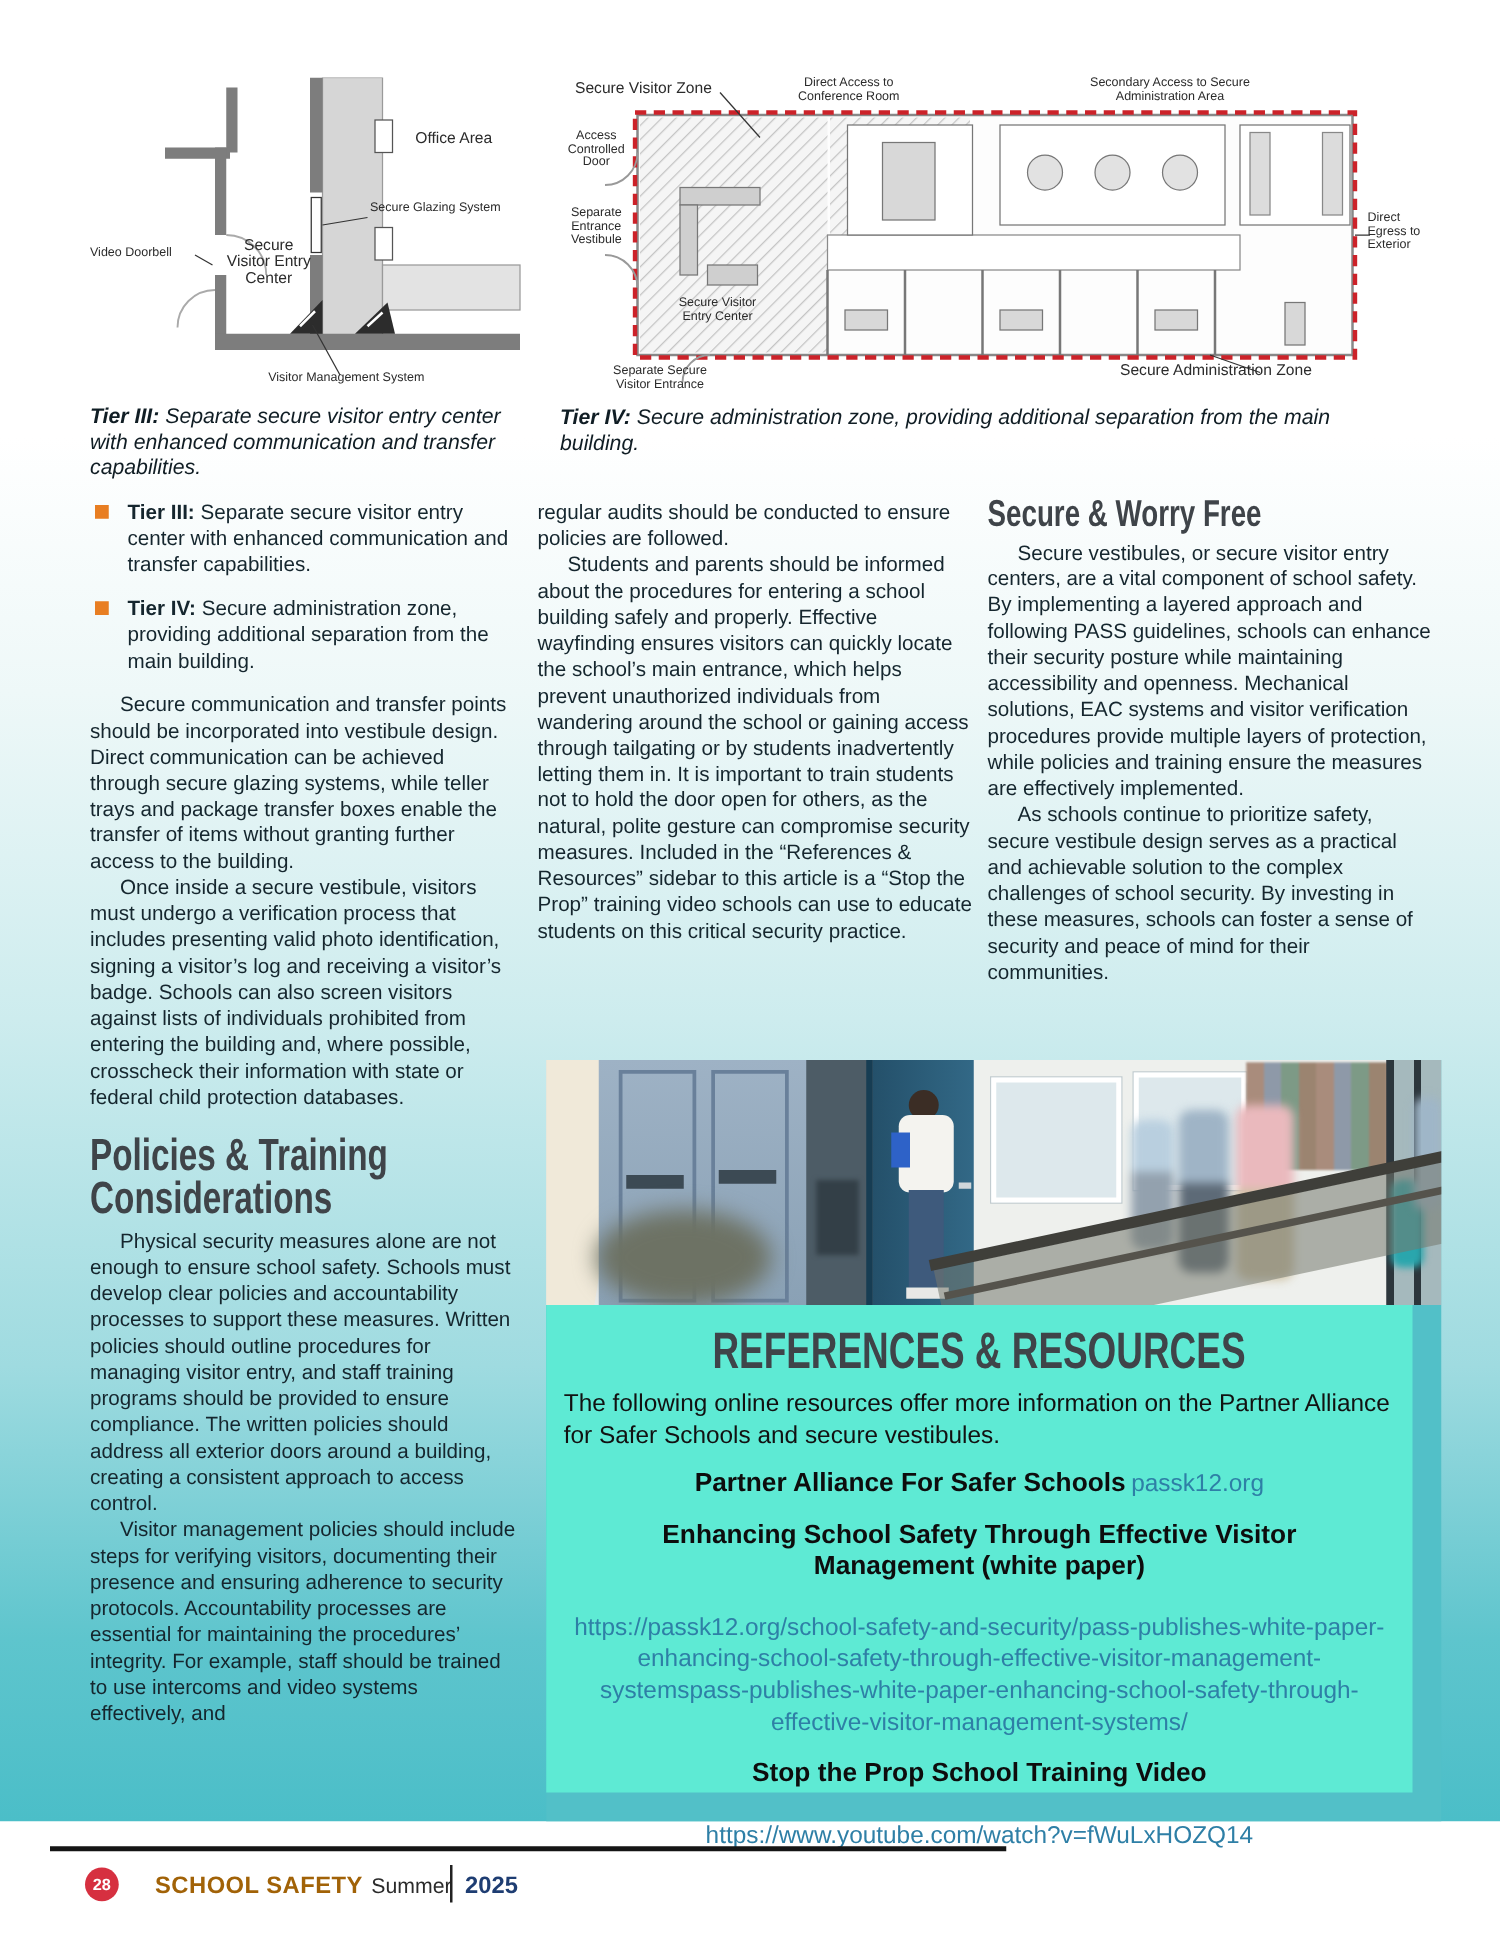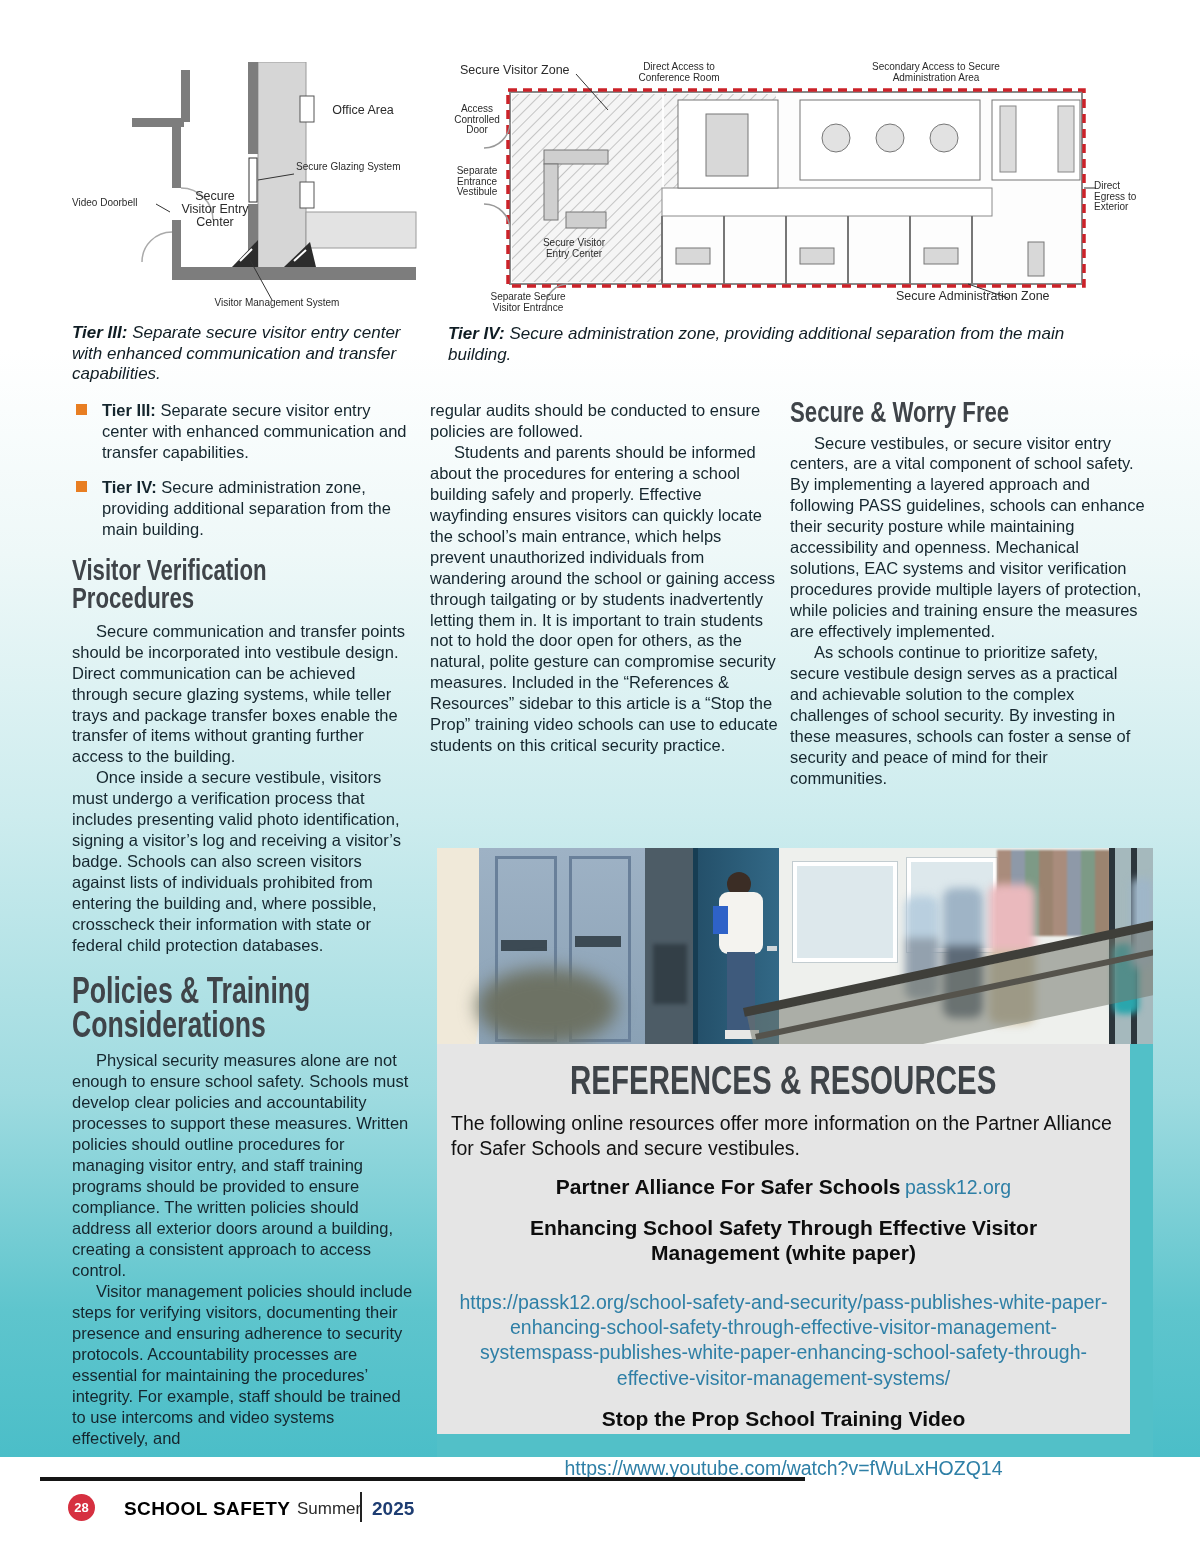--- a/index.html
+++ b/index.html
@@ -19,35 +19,35 @@
   .col p{margin:0;text-indent:24px;}
   .col p.noindent{text-indent:0;}
   .hcond{color:#3f4449;font-weight:700;line-height:0.95;margin:0;}
   .hcond span{display:inline-block;transform:scaleX(0.74);transform-origin:0 50%;white-space:pre-line;}
   .bullets{margin:0 0 10px 0;padding:0;list-style:none;}
   .bullet{position:relative;padding-left:30px;margin-bottom:14px;}
   .bullet .sq{position:absolute;left:4px;top:4px;width:11px;height:11px;background:#e87e22;}
   .bullet b{font-weight:700;}
   
   .res-box{position:absolute;left:437px;top:848px;width:716px;height:609px;background:#52c0c8;}
-  .cream{position:absolute;left:0;right:23px;top:196px;bottom:23px;background:#e5e5e5;padding:12px 14px 0 14px;box-sizing:border-box;}
+  .cream{position:absolute;left:0;right:23px;top:196px;bottom:23px;background:#5eead4;padding:12px 14px 0 14px;box-sizing:border-box;}
   .res-head{text-align:center;font-weight:700;font-size:41px;color:#3f4449;line-height:1;margin:4px 0 10px 0;}
   .res-head span{display:inline-block;transform:scaleX(0.72);transform-origin:50% 50%;}
   .res-intro{font-size:19.5px;line-height:1.28;color:#111;text-align:left;margin:0 0 14px 0;}
   .res-entry{text-align:center;margin:0 0 16px 0;}
   .res-title{font-weight:700;font-size:21px;color:#0d0d0d;line-height:1.18;}
   .res-link{font-size:19.5px;color:#2e7fa6;line-height:1.3;overflow-wrap:break-word;margin-top:24px;}
   
   .photo{position:absolute;left:0;top:0;width:716px;height:196px;overflow:hidden;background:#e8ebea;}
   .photo *{position:absolute;}
   
   .foot-rule{position:absolute;left:40px;top:1477px;width:765px;height:4px;background:#151515;}
   .page-badge{position:absolute;left:68px;top:1494px;width:27px;height:27px;border-radius:50%;background:#d63040;
         color:#fff;font-weight:700;font-size:13px;display:flex;align-items:center;justify-content:center;}
-  .mag-name{position:absolute;left:124px;top:1498px;font-weight:700;font-size:19px;letter-spacing:0.4px;color:#000000;}
+  .mag-name{position:absolute;left:124px;top:1498px;font-weight:700;font-size:19px;letter-spacing:0.4px;color:#a16207;}
   .season{position:absolute;left:297px;top:1499px;font-size:17px;color:#2b2b2b;}
   .foot-bar{position:absolute;left:360px;top:1492px;width:2px;height:30px;background:#222;}
   .year{position:absolute;left:372px;top:1498px;font-weight:700;font-size:19px;color:#1e3d72;}
 </style>
 </head>
 <body>
 
 <div class="page">
   <div class="bg-grad"></div>
 
@@ -147,21 +147,21 @@
         <line x1="560" y1="236" x2="520" y2="222" stroke="#333" stroke-width="1"></line>
         <line x1="648" y1="126" x2="636" y2="126" stroke="#333" stroke-width="1"></line>
       </svg>
       <div class="fig-label big" style="left:12px;top:2px;width:130px;text-align:left;">Secure Visitor Zone</div>
       <div class="fig-label" style="left:176px;top:0px;width:110px;">Direct Access to Conference Room</div>
       <div class="fig-label" style="left:408px;top:0px;width:160px;">Secondary Access to Secure Administration Area</div>
       <div class="fig-label" style="left:0px;top:42px;width:58px;">Access Controlled Door</div>
       <div class="fig-label" style="left:0px;top:104px;width:58px;">Separate Entrance Vestibule</div>
       <div class="fig-label" style="left:84px;top:176px;width:84px;">Secure Visitor Entry Center</div>
       <div class="fig-label" style="left:28px;top:230px;width:104px;">Separate Secure Visitor Entrance</div>
-      <div class="fig-label" style="left:646px;top:108px;width:54px;text-align:left;margin-top:11px;">Direct Egress to Exterior</div>
+      <div class="fig-label" style="left:646px;top:108px;width:54px;text-align:left;">Direct Egress to Exterior</div>
       <div class="fig-label big" style="left:448px;top:228px;width:240px;text-align:left;">Secure Administration Zone</div>
     </div>
     <div class="fig-caption" style="width:660px;margin-top:4px;">
       <b>Tier IV:</b> 
       <span>Secure administration zone, providing additional separation from the main building.</span>
     </div>
   </div>
 
   <div class="col" style="left:72px;top:400px;width:342px;">
     <ul class="bullets">
@@ -169,23 +169,20 @@
         <span class="sq"></span>
         <b>Tier III:</b> 
         <span>Separate secure visitor entry center with enhanced communication and transfer capabilities.</span>
       </li>
       <li class="bullet">
         <span class="sq"></span>
         <b>Tier IV:</b> 
         <span>Secure administration zone, providing additional separation from the main building.</span>
       </li>
     </ul>
-    <h2 class="hcond" style="font-size:30px;margin:16px 0 8px 0;">
-      <span>Visitor Verification Procedures</span>
-    </h2>
     <p>Secure communication and transfer points should be incorporated into vestibule design. Direct communication can be achieved through secure glazing systems, while teller trays and package transfer boxes enable the transfer of items without granting further access to the building.</p>
     <p>Once inside a secure vestibule, visitors must undergo a verification process that includes presenting valid photo identification, signing a visitor’s log and receiving a visitor’s badge. Schools can also screen visitors against lists of individuals prohibited from entering the building and, where possible, crosscheck their information with state or federal child protection databases.</p>
     <h2 class="hcond" style="font-size:36px;margin:18px 0 8px 0;">
       <span>Policies &amp; Training Considerations</span>
     </h2>
     <p>Physical security measures alone are not enough to ensure school safety. Schools must develop clear policies and accountability processes to support these measures. Written policies should outline procedures for managing visitor entry, and staff training programs should be provided to ensure compliance. The written policies should address all exterior doors around a building, creating a consistent approach to access control.</p>
     <p>Visitor management policies should include steps for verifying visitors, documenting their presence and ensuring adherence to security protocols. Accountability processes are essential for maintaining the procedures’ integrity. For example, staff should be trained to use intercoms and video systems effectively, and</p>
   </div>
 
   <div class="col" style="left:430px;top:400px;width:348px;">

